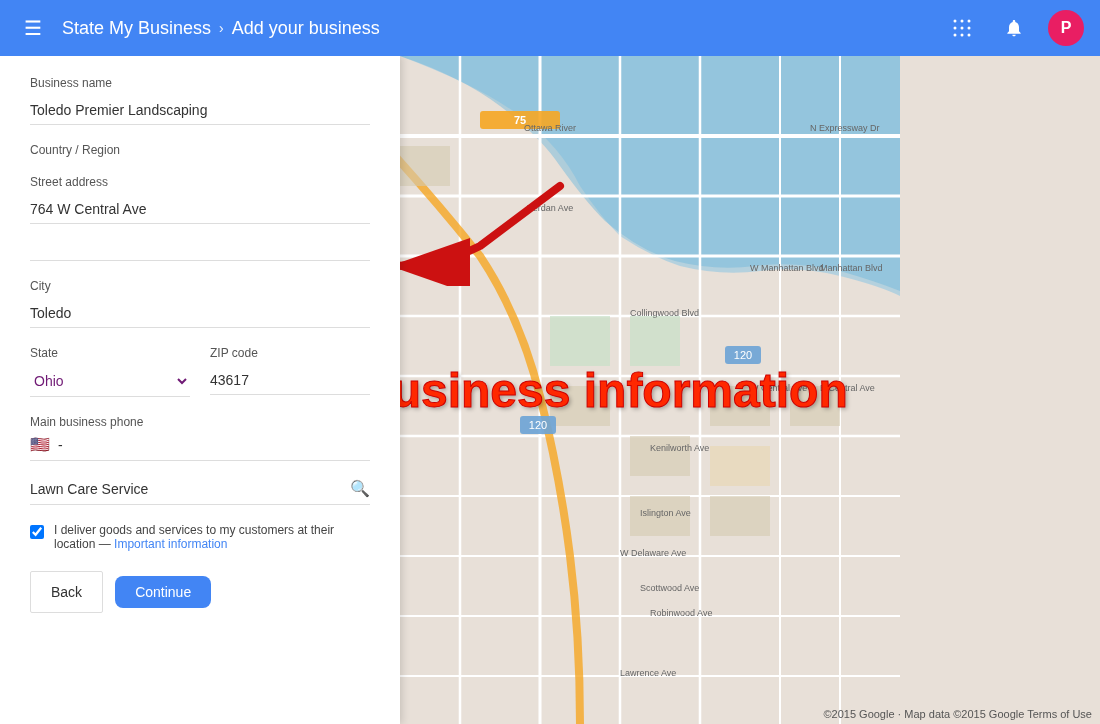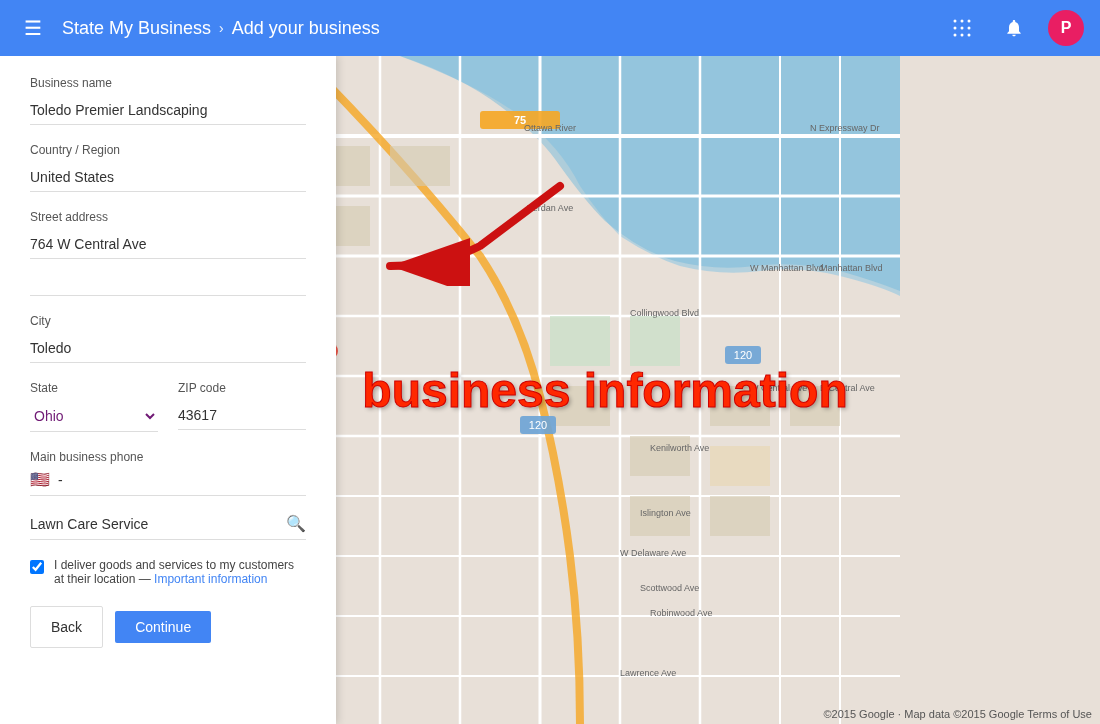--- a/index.html
+++ b/index.html
@@ -115,21 +115,21 @@
       top: 110px;
       left: 380px;
       pointer-events: none;
     }
 
     
     .side-panel {
       position: absolute;
       top: 56px;
       left: 0;
-      width: 336px;
+      width: 400px;
       bottom: 0;
       background: white;
       overflow-y: auto;
       padding: 20px 30px;
       z-index: 50;
       box-shadow: 2px 0 8px rgba(0,0,0,0.15);
     }
 
     .form-group {
       margin-bottom: 18px;
@@ -269,21 +269,21 @@
       cursor: pointer;
       border-radius: 2px;
     }
     .btn-continue {
       padding: 8px 20px;
       border: none;
       background: #4285f4;
       color: white;
       font-size: 14px;
       cursor: pointer;
-      border-radius: 2px;
+      border-radius: 8px;
     }
 
     
     .map-copyright {
       position: absolute;
       bottom: 4px;
       right: 8px;
       font-size: 11px;
       color: #555;
       z-index: 10;
@@ -421,21 +421,20 @@
 
 <div class="side-panel">
 
   <div class="form-group">
     <label class="form-label">Business name</label>
     <input type="text" class="form-input" value="Toledo Premier Landscaping" style="">
   </div>
 
   <div class="form-group">
     <label class="form-label">Country / Region</label>
-    <input type="text" class="form-input-readonly" value="United States" readonly="" style="">
   </div>
 
   <div class="form-group">
     <label class="form-label">Street address</label>
     <input type="text" class="form-input" value="764 W Central Ave" style="">
     <input type="text" class="street-address-line2" placeholder="" style="">
   </div>
 
   <div class="form-group">
     <label class="form-label">City</label>

